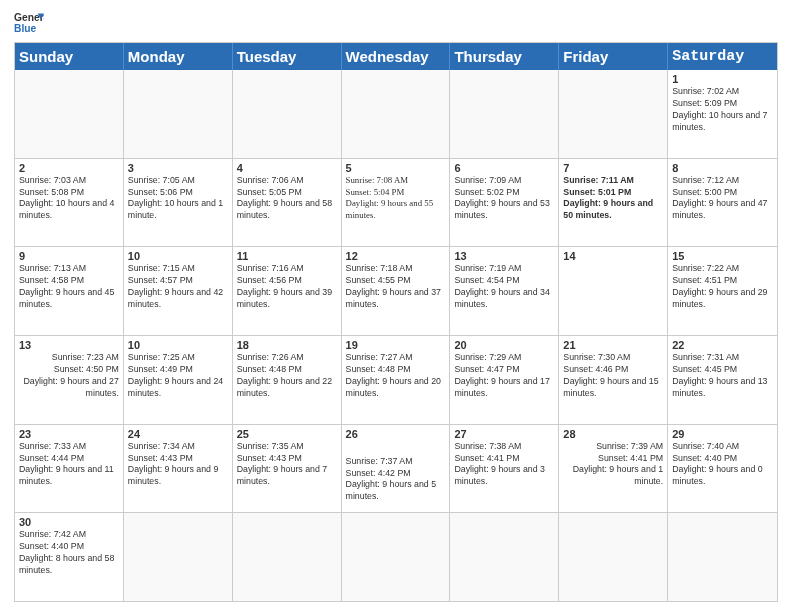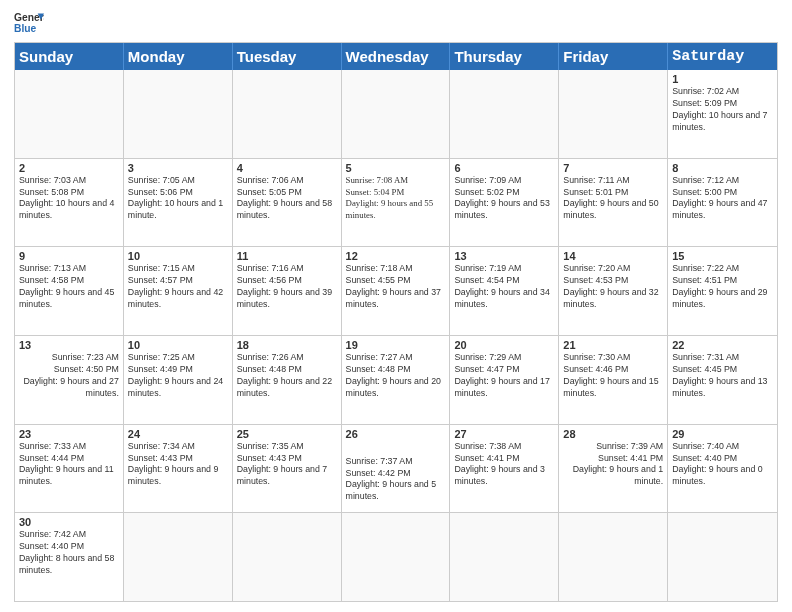--- a/index.html
+++ b/index.html
@@ -180,21 +180,21 @@
 Daylight: 9 hours and 55 minutes.</div>
           </div>
           <div class="cal-cell">
             <span class="day-number">6</span>
             <div class="sun-info" style="white-space: pre-line;">Sunrise: 7:09 AM
 Sunset: 5:02 PM
 Daylight: 9 hours and 53 minutes.</div>
           </div>
           <div class="cal-cell">
             <span class="day-number">7</span>
-            <div class="sun-info" style="white-space: pre-line;">Sunrise: 7:11 AM
+            <div class="sun-info" style="white-space: pre-line; font-weight: bold;">Sunrise: 7:11 AM
 Sunset: 5:01 PM
 Daylight: 9 hours and 50 minutes.</div>
           </div>
           <div class="cal-cell">
             <span class="day-number">8</span>
             <div class="sun-info" style="white-space: pre-line;">Sunrise: 7:12 AM
 Sunset: 5:00 PM
 Daylight: 9 hours and 47 minutes.</div>
           </div>
         </div>
@@ -224,23 +224,20 @@
 Daylight: 9 hours and 37 minutes.</div>
           </div>
           <div class="cal-cell">
             <span class="day-number">13</span>
             <div class="sun-info" style="white-space: pre-line;">Sunrise: 7:19 AM
 Sunset: 4:54 PM
 Daylight: 9 hours and 34 minutes.</div>
           </div>
           <div class="cal-cell">
             <span class="day-number">14</span>
-            <div class="sun-info" style="white-space: pre-line;">Sunrise: 7:20 AM
-Sunset: 4:53 PM
-Daylight: 9 hours and 32 minutes.</div>
           </div>
           <div class="cal-cell">
             <span class="day-number">15</span>
             <div class="sun-info" style="white-space: pre-line;">Sunrise: 7:22 AM
 Sunset: 4:51 PM
 Daylight: 9 hours and 29 minutes.</div>
           </div>
         </div>
         <div class="cal-row">
           <div class="cal-cell">

